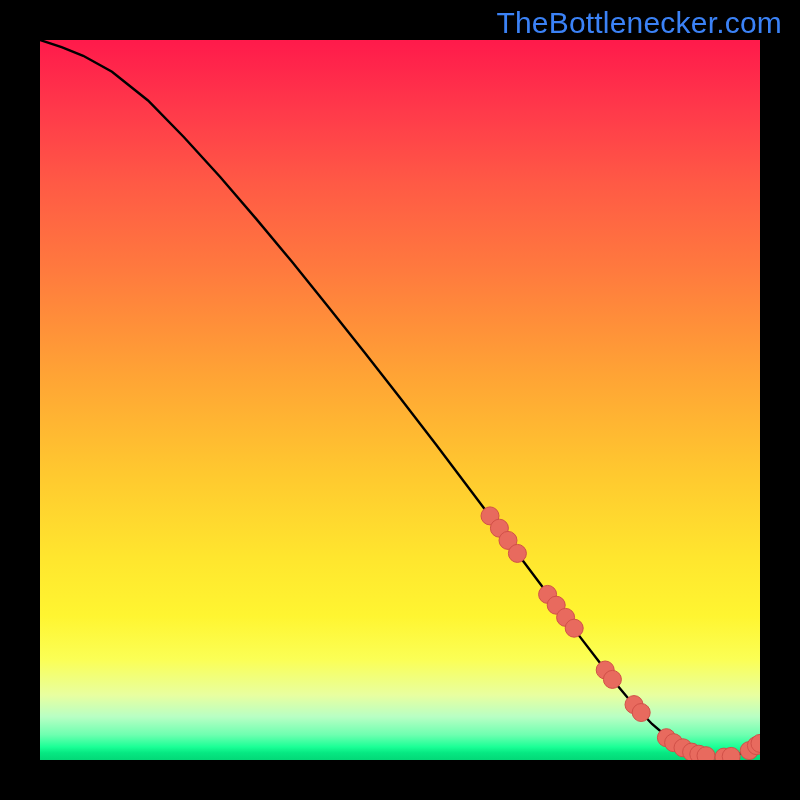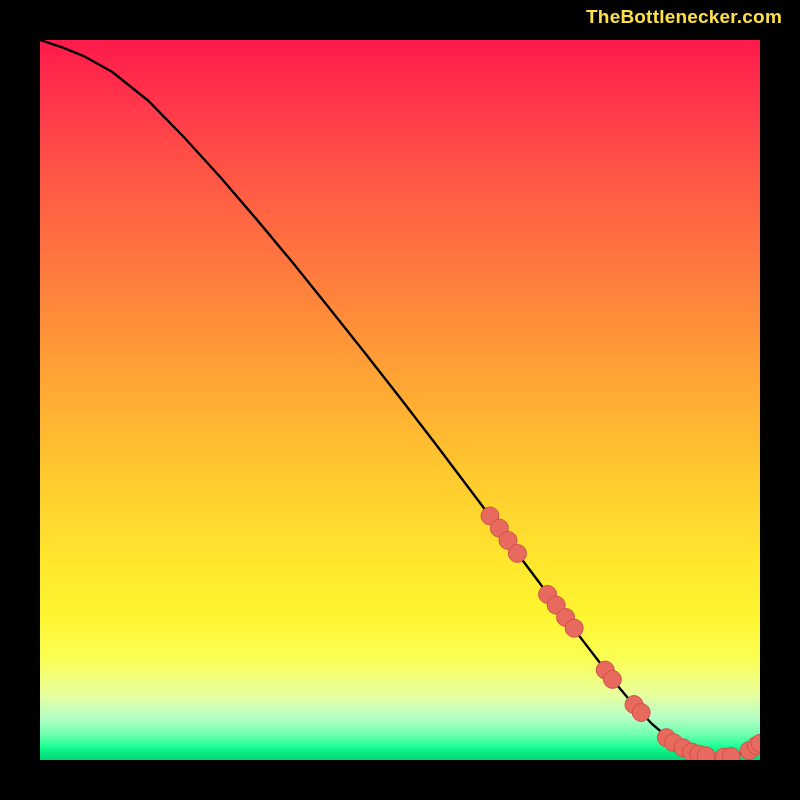--- a/index.html
+++ b/index.html
@@ -50,23 +50,23 @@
   svg.overlay {
     position: absolute;
     inset: 0;
     width: 100%;
     height: 100%;
   }
   .attr {
     position: absolute;
     top: 6px;
     right: 18px;
-    color: #fde047;
-    font-size: 19px;
-    font-weight: 700;
+    color: #3b82f6;
+    font-size: 30px;
+    font-weight: 400;
     letter-spacing: 0.2px;
   }
 </style>
 </head>
 <body>
 
 <div class="frame">
 
   <div class="attr">TheBottlenecker.com</div>
 

